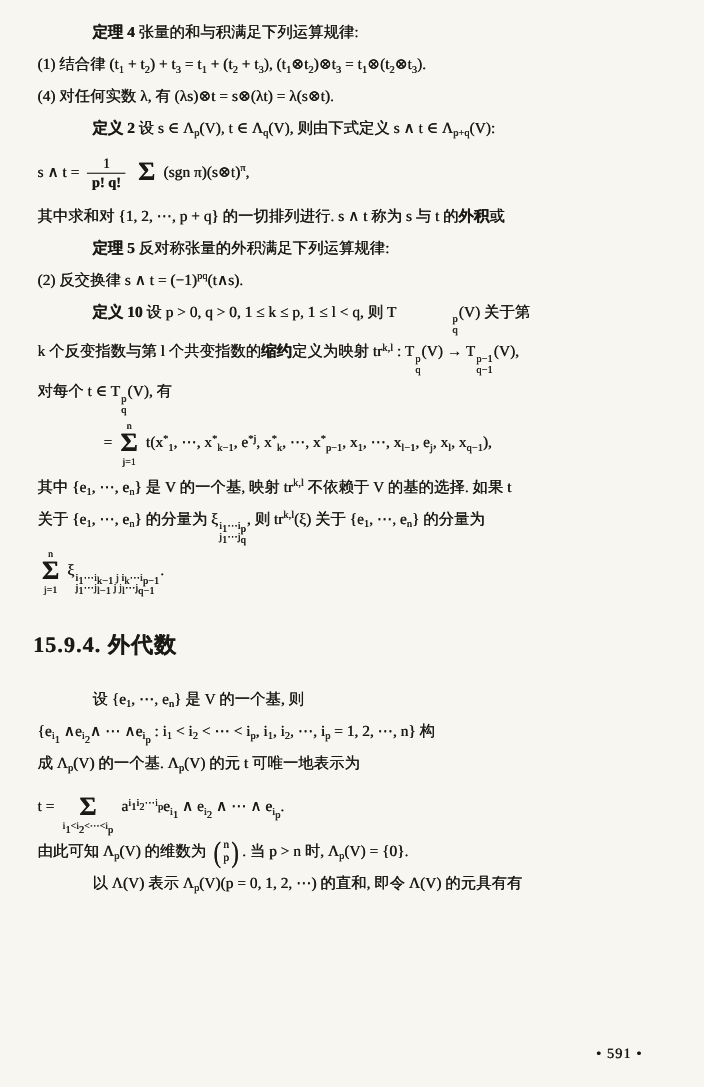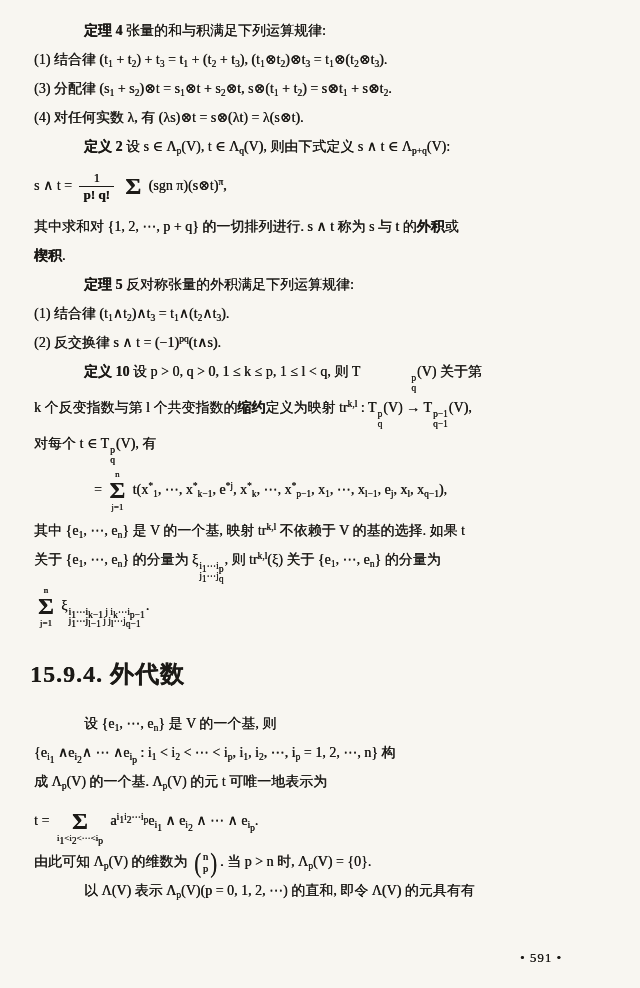--- a/index.html
+++ b/index.html
@@ -14,60 +14,57 @@
   .content{
     position:absolute;left:34px;right:26px;top:16px;
     font-size:14px;line-height:29px;
     text-shadow:0.35px 0 0 currentColor;
   }
   .para{white-space:nowrap;}
   .ind{text-indent:50px;}
   .display{white-space:nowrap;text-align:left;margin:4px 0;line-height:normal;}
   .disp-left{text-align:left;margin-left:60px;}
   .heading{
-    font-weight:bold;font-size:24px;letter-spacing:1px;
+    font-weight:bold;font-size:20px;letter-spacing:1px;
     margin:32px 0 20px -4px;white-space:nowrap;
   }
   sup,sub{font-size:9.5px;line-height:0;}
   sup{vertical-align:5px;}
   sub{vertical-align:-3px;}
   .frac{display:inline-flex;flex-direction:column;align-items:center;vertical-align:middle;margin:0 4px;font-size:13px;line-height:16px;}
   .frac .fn{padding:0 2px;}
   .frac .fd{border-top:1.3px solid currentColor;padding:0 4px;font-weight:bold;}
   .bigsum{display:inline-flex;flex-direction:column;align-items:center;vertical-align:middle;margin:0 4px;line-height:1;}
   .bigsum .slim{font-size:9px;line-height:10px;min-height:10px;white-space:nowrap;}
   .bigsum .sgl{font-size:24px;line-height:23px;font-weight:bold;}
   .binom{display:inline-flex;align-items:center;vertical-align:middle;margin:0 2px;}
   .binom .bpar{font-size:27px;font-weight:400;line-height:26px;transform:scaleX(.75);}
   .binom .bstk{display:inline-flex;flex-direction:column;align-items:center;font-size:10.5px;line-height:11.5px;padding:0 1px;}
   .stk{display:inline-flex;flex-direction:column;align-items:flex-start;vertical-align:-5px;font-size:9.5px;line-height:9.5px;margin:0 1px;}
-  .pageno{position:absolute;right:78px;bottom:22px;font-size:13px;letter-spacing:1px;text-shadow:0.35px 0 0 currentColor;}
+  .pageno{position:absolute;right:56px;bottom:22px;font-size:13px;letter-spacing:1px;text-shadow:0.35px 0 0 currentColor;}
 </style>
 </head>
 <body>
 
 <div class="page">
   <div class="content" id="content">
       <div class="para ind"><b>定理 4</b>  张量的和与积满足下列运算规律:</div>
       <div class="para">(1) 结合律 (t<sub>1</sub> + t<sub>2</sub>) + t<sub>3</sub> = t<sub>1</sub> + (t<sub>2</sub> + t<sub>3</sub>), (t<sub>1</sub>⊗t<sub>2</sub>)⊗t<sub>3</sub> = t<sub>1</sub>⊗(t<sub>2</sub>⊗t<sub>3</sub>).</div>
-      <div class="para">(3) 分配律 (s<sub>1</sub> + s<sub>2</sub>)⊗t = s<sub>1</sub>⊗t + s<sub>2</sub>⊗t, s⊗(t<sub>1</sub> + t<sub>2</sub>) = s⊗t<sub>1</sub> + s⊗t<sub>2</sub>.</div>
       <div class="para">(4) 对任何实数 λ, 有 (λs)⊗t = s⊗(λt) = λ(s⊗t).</div>
       <div class="para ind"><b>定义 2</b>  设 s ∈ Λ<sub>p</sub>(V), t ∈ Λ<sub>q</sub>(V), 则由下式定义 s ∧ t ∈ Λ<sub>p+q</sub>(V):</div>
       <div class="display">s ∧ t = <span class="frac">
           <span class="fn">1</span>
           <span class="fd">p! q!</span>
         </span> <span class="bigsum">
           <span class="slim"></span>
           <span class="sgl">Σ</span>
           <span class="slim"></span>
         </span> (sgn π)(s⊗t)<sup>π</sup>,</div>
       <div class="para">其中求和对 {1, 2, ⋯, p + q} 的一切排列进行.  s ∧ t 称为 s 与 t 的<b>外积</b>或</div>
-      <div class="para"><b>楔积</b>.</div>
       <div class="para ind"><b>定理 5</b>  反对称张量的外积满足下列运算规律:</div>
-      <div class="para">(1) 结合律 (t<sub>1</sub>∧t<sub>2</sub>)∧t<sub>3</sub> = t<sub>1</sub>∧(t<sub>2</sub>∧t<sub>3</sub>).</div>
       <div class="para">(2) 反交换律 s ∧ t = (−1)<sup>pq</sup>(t∧s).</div>
       <div class="para ind"><b>定义 10</b>  设 p &gt; 0, q &gt; 0, 1 ≤ k ≤ p, 1 ≤ l &lt; q, 则 T<span class="stk">
           <span>p</span>
           <span>q</span>
         </span>(V) 关于第</div>
       <div class="para">k 个反变指数与第 l 个共变指数的<b>缩约</b>定义为映射 tr<sup>k,l</sup> : T<span class="stk">
           <span>p</span>
           <span>q</span>
         </span>(V) → T<span class="stk">
           <span>p−1</span>

